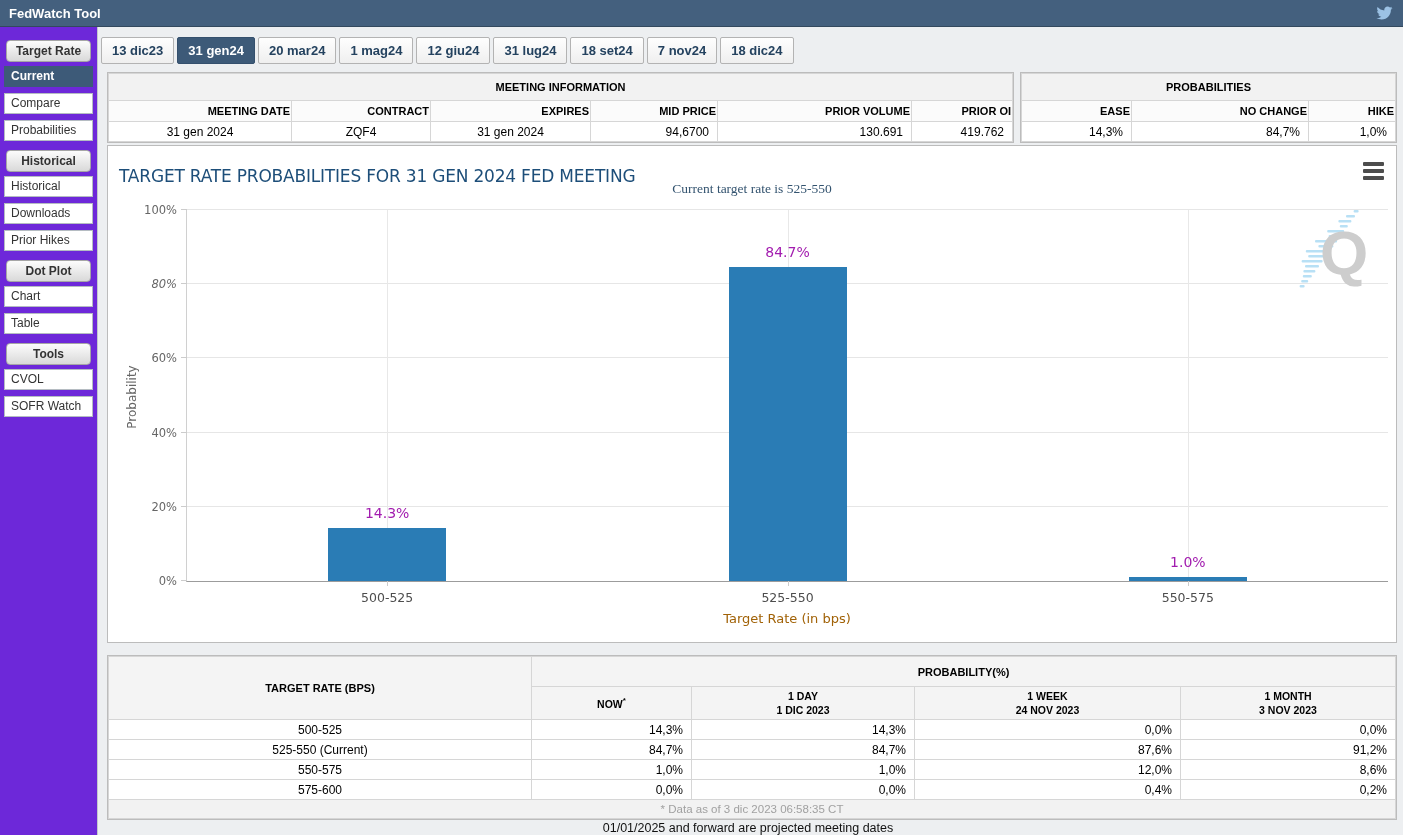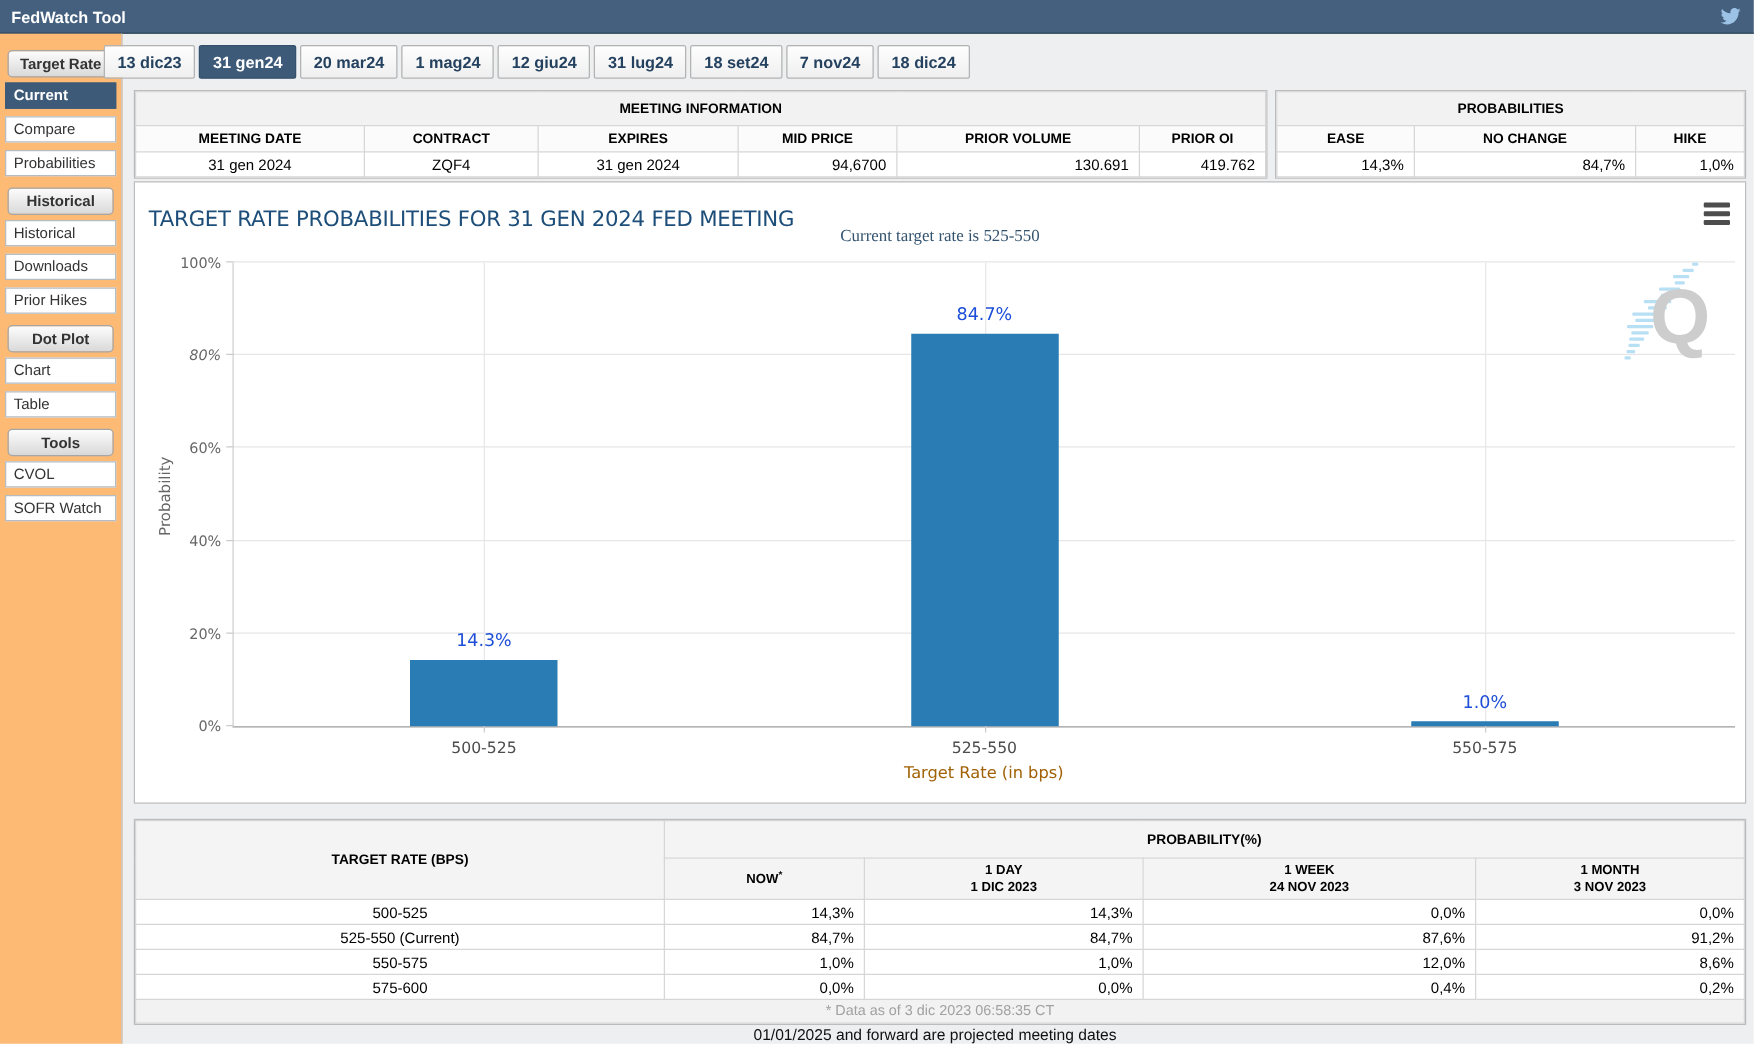--- a/index.html
+++ b/index.html
@@ -21,54 +21,54 @@
   .header-bar{
     position:absolute;left:0;top:0;width:1403px;height:27px;
     background:var(--header-bar);border-bottom:1px solid #33495e;
     display:flex;align-items:center;justify-content:space-between;padding:0 9px;
   }
   .header-title{color:#fff;font-size:13px;font-weight:bold;}
   .twitter{color:var(--twitter);display:flex;align-items:center;cursor:pointer;}
   
   .sidebar{
     position:absolute;left:0;top:27px;width:98px;height:808px;
-    background:#fdba74;border-right:1px solid #c3c8cc;padding-top:13px;
+    background:#6d28d9;border-right:1px solid #c3c8cc;padding-top:13px;
   }
   .side-section-title{
     margin:9px 6px 4px;height:22px;line-height:20px;text-align:center;
     font-size:12px;font-weight:bold;color:#333;
     background:linear-gradient(#fcfcfc,#d9d9d9);
     border:1px solid #a6a6a6;border-radius:4px;
   }
   .side-section-title.first{margin-top:0;}
   .side-item{
     margin:0 4px 6px;height:21px;line-height:19px;padding-left:6px;
     font-size:12px;color:#333;background:#fff;border:1px solid #b5bcc2;cursor:pointer;
     white-space:nowrap;overflow:hidden;
   }
   .side-item.selected{background:var(--accent);color:#fff;font-weight:bold;border-color:var(--accent);}
   
-  .tab-row{position:absolute;left:83px;top:36px;right:7px;height:28px;display:flex;}
+  .tab-row{position:absolute;left:101px;top:36px;right:7px;height:28px;display:flex;align-items:center;}
   .tab{
     height:27px;line-height:25px;padding:0 10px;margin-right:3px;
     font-size:13px;font-weight:bold;color:#24425f;
     background:linear-gradient(#fefefe,#efefef);
     border:1px solid #b3b3b3;border-radius:2px;cursor:pointer;white-space:nowrap;
   }
   .tab.selected{background:var(--accent);color:#fff;border-color:#35506d;}
   
   .panel{position:absolute;background:#fff;border:1px solid #bcbcbc;}
   #meeting-panel{left:107px;top:72px;width:907px;}
   #prob-panel{left:1020px;top:72px;width:377px;}
   #chart-panel{left:107px;top:145px;width:1290px;height:498px;}
   #bottom-panel{left:107px;top:655px;width:1290px;}
   table{width:100%;border-collapse:collapse;table-layout:fixed;}
   th,td{border:1px solid #d6d6d6;font-size:12px;color:#000;overflow:hidden;white-space:nowrap;}
   .caption-row td{background:#f2f2f2;font-weight:bold;font-size:11px;height:27px;text-align:center;}
-  .header-row th{background:#fbfbfb;font-weight:bold;font-size:11px;height:21px;text-align:center;}
+  .header-row th{background:#fbfbfb;font-weight:bold;font-size:11px;height:21px;text-align:right;}
   .data-row td{height:20px;background:#fff;}
   .num{text-align:right;padding-right:8px;}
   .ctr{text-align:center;}
   
   #bottom-panel th{background:#f4f4f4;font-weight:bold;}
   .group-header th{height:30px;font-size:11px;text-align:center;}
   .sub-header th{height:33px;font-size:10.5px;text-align:center;line-height:1.35;}
   .now-cell{background:var(--now-bg);}
   .foot-row td{background:#f2f2f2;color:#a1a1a1;font-size:11.5px;height:19px;text-align:center;}
   .projection-note{
@@ -93,21 +93,21 @@
   .gridline-h{position:absolute;left:0;right:0;height:1px;background:#e6e6e6;}
   .gridline-v{position:absolute;top:0;bottom:0;width:1px;background:#e8e8e8;}
   .ytick-label{
     position:absolute;left:-44px;width:34px;text-align:right;font-size:11.5px;color:#666;
     font-family:"DejaVu Sans",sans-serif;line-height:14px;
   }
   .ytick-mark{position:absolute;left:-6px;width:6px;height:1px;background:#ccc;}
   .xtick-mark{position:absolute;top:100%;height:5px;width:1px;background:#ccc;}
   .bar{position:absolute;bottom:0;width:118px;background:var(--bar);}
   .bar-value{
-    position:absolute;transform:translateX(-50%);font-size:14px;color:#1d4ed8;
+    position:absolute;transform:translateX(-50%);font-size:14px;color:#a21caf;
     font-family:"DejaVu Sans",sans-serif;
   }
   .xcat-label{
     position:absolute;top:calc(100% + 9px);transform:translateX(-50%);
     font-size:12.5px;color:#4d4d4d;font-family:"DejaVu Sans",sans-serif;
   }
   .ylabel{
     position:absolute;left:24px;top:251px;transform:translate(-50%,-50%) rotate(-90deg);
     font-size:12px;color:#666;white-space:nowrap;font-family:"DejaVu Sans",sans-serif;
   }

